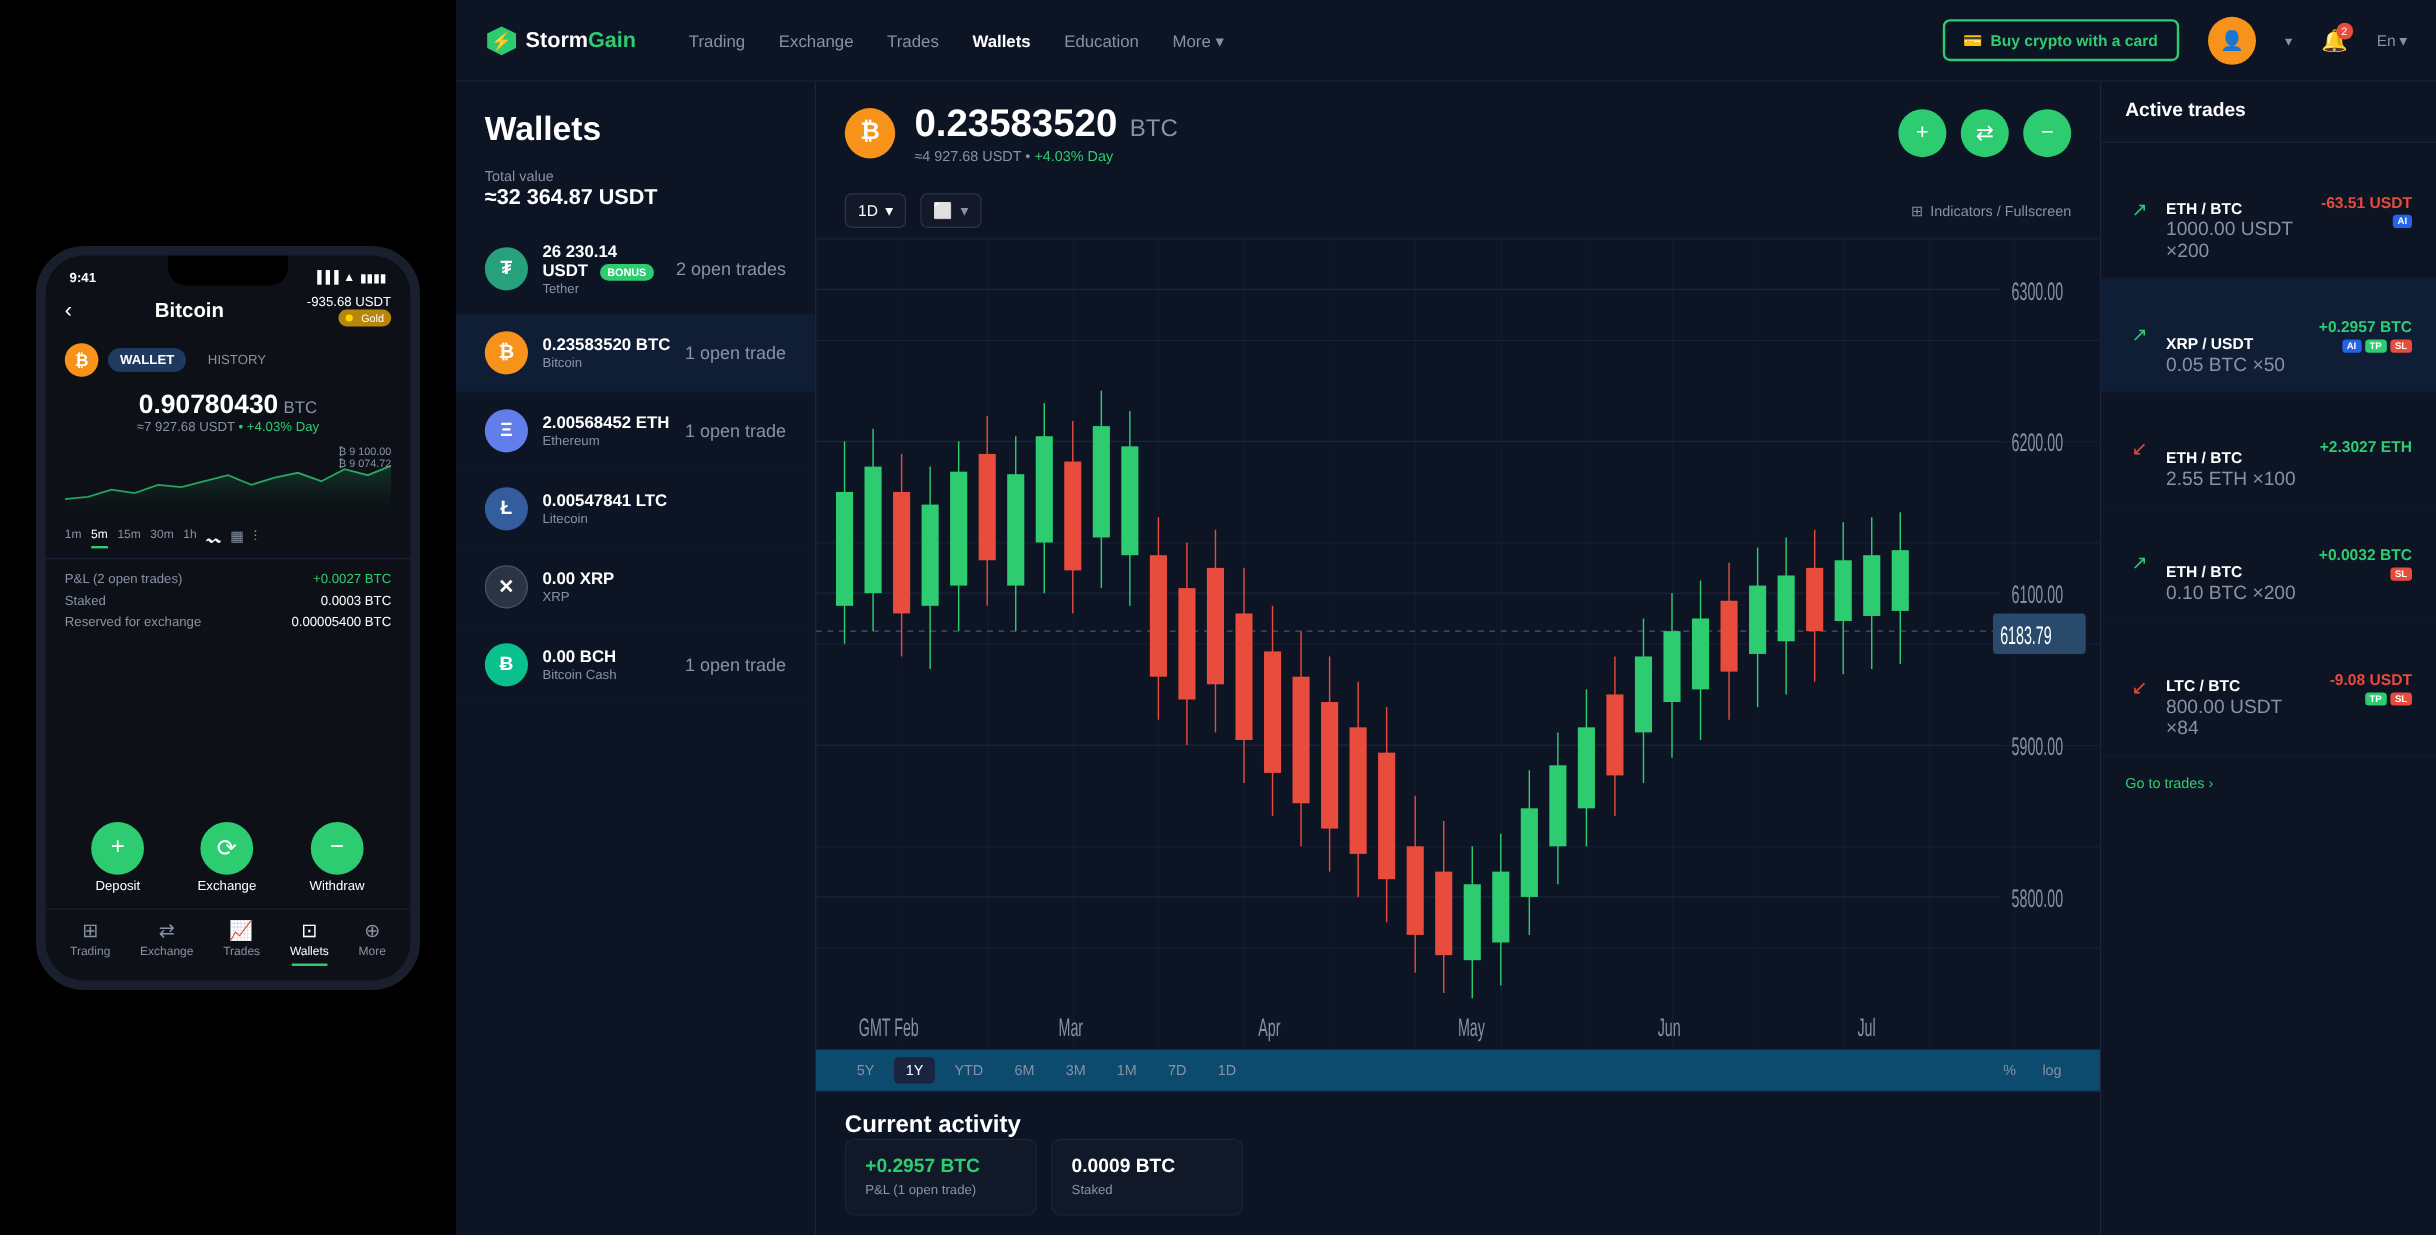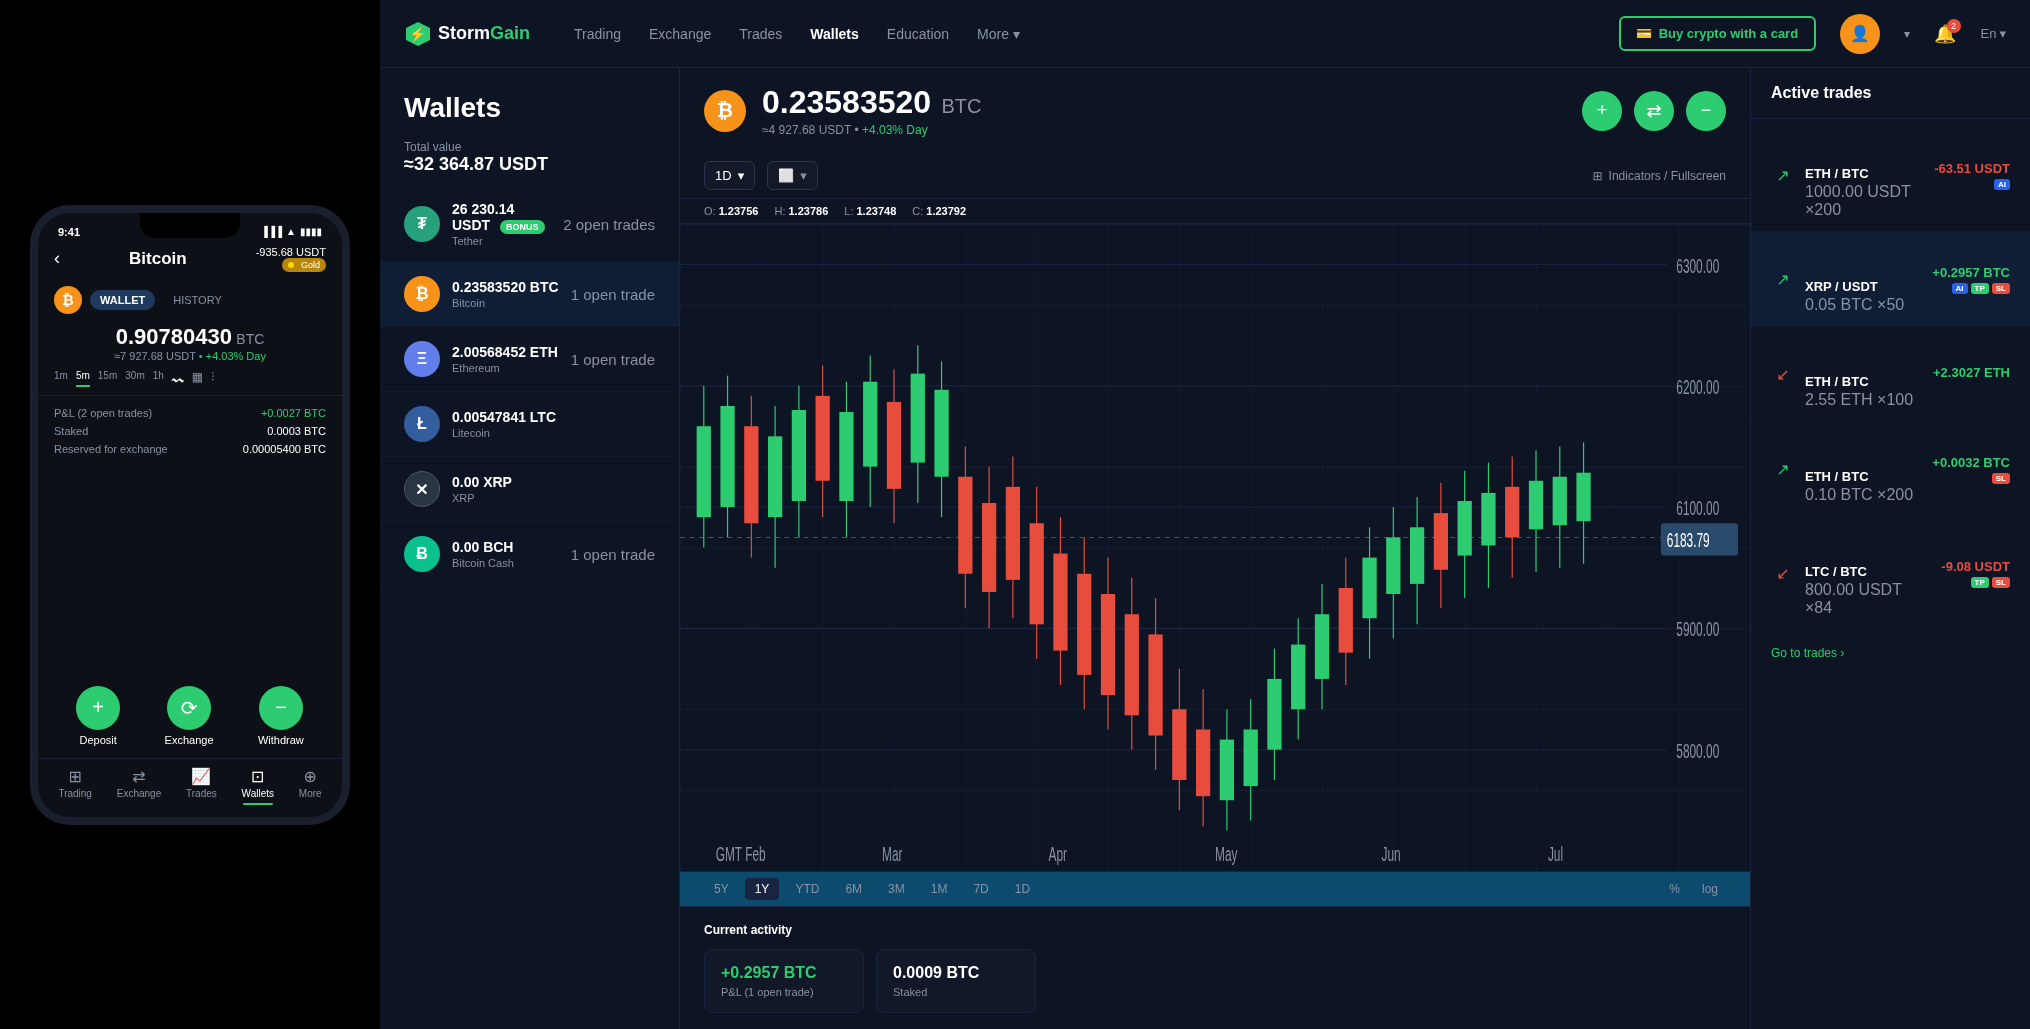--- a/index.html
+++ b/index.html
@@ -470,21 +470,21 @@
       border: none;
       cursor: pointer;
       padding: 4px 8px;
     }
 
     
     .activity-section {
       padding: 16px 24px;
       border-top: 1px solid #1a2340;
     }
-    .activity-title { font-size: 12px; font-weight: 600; color: #fff; margin-bottom: 12px; }
+    .activity-title { font-size: 20px; font-weight: 600; color: #fff; }
     .activity-cards { display: flex; gap: 12px; }
     .activity-card {
       background: #111827;
       border: 1px solid #1a2340;
       border-radius: 8px;
       padding: 14px 16px;
       min-width: 160px;
     }
     .activity-card-amount { font-size: 16px; font-weight: 700; color: #2ecc71; }
     .activity-card-amount.neutral { color: #fff; }
@@ -589,20 +589,33 @@
       <div>
         <span class="btc-amount">0.90780430</span>
         <span class="btc-label">BTC</span>
       </div>
       <div class="sub">
         <span>≈7 927.68 USDT</span>
         <span style="color:#2ecc71"> • </span>
         <span style="color:#2ecc71">+4.03% Day</span>
       </div>
     </div>
+    <div class="phone-chart-area">
+      <svg class="phone-chart-svg" viewBox="0 0 280 70" preserveAspectRatio="none">
+        <polyline points="0,50 20,48 40,42 60,45 80,38 100,40 120,35 140,30 160,38 180,32 200,28 220,35 240,25 260,30 280,22" fill="none" stroke="#2ecc71" stroke-width="1.5" opacity="0.8"></polyline>
+        <polyline points="0,50 20,48 40,42 60,45 80,38 100,40 120,35 140,30 160,38 180,32 200,28 220,35 240,25 260,30 280,22 280,70 0,70" fill="url(#phoneGrad)" opacity="0.2"></polyline>
+        <defs>
+          <linearGradient id="phoneGrad" x1="0" y1="0" x2="0" y2="1">
+            <stop offset="0%" stop-color="#2ecc71"></stop>
+            <stop offset="100%" stop-color="transparent"></stop>
+          </linearGradient>
+        </defs>
+      </svg>
+      <div class="chart-label-right">₿ 9 100.00<br>₿ 9 074.72</div>
+    </div>
     <div class="phone-timeframes">
       <span>1m</span>
       <span class="active-tf">5m</span>
       <span>15m</span>
       <span>30m</span>
       <span>1h</span>
       <span style="font-size:12px;color:#fff">〰</span>
       <span style="font-size:12px;color:#8892a4">▦</span>
       <span style="font-size:12px;color:#8892a4">⫶</span>
     </div>
@@ -825,26 +838,20 @@
         <div class="chart-type-select">
           <span>⬜</span>
           <span>▾</span>
         </div>
         <button class="indicators-btn">
           <span>⊞</span>
           <span>Indicators / Fullscreen</span>
         </button>
       </div>
 
-      <div class="ohlc-data">
-        <span>O: <b>1.23756</b></span>
-        <span>H: <b>1.23786</b></span>
-        <span>L: <b>1.23748</b></span>
-        <span>C: <b>1.23792</b></span>
-      </div>
 
       <div class="chart-container" style="position:relative;flex:1;min-height:0;">
         <svg width="100%" height="100%" viewBox="0 0 900 320" preserveAspectRatio="none">
           <defs>
             <pattern id="grid" width="60" height="40" patternUnits="userSpaceOnUse">
               <path d="M 60 0 L 0 0 0 40" fill="none" stroke="#1a2340" stroke-width="0.5"></path>
             </pattern>
           </defs>
           <rect width="900" height="320" fill="#0d1424"></rect>
           <rect width="900" height="320" fill="url(#grid)"></rect>

